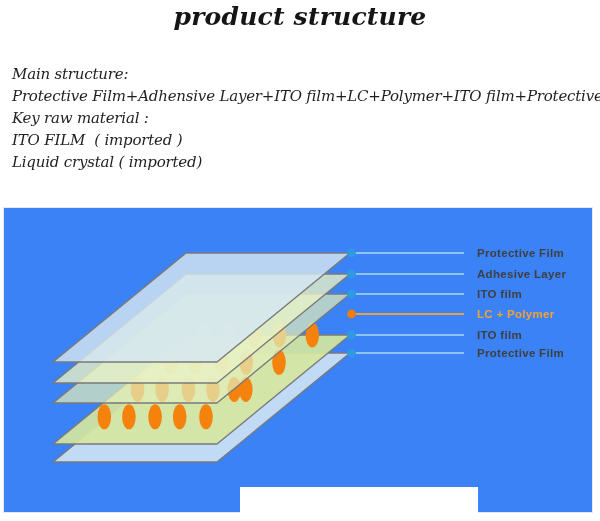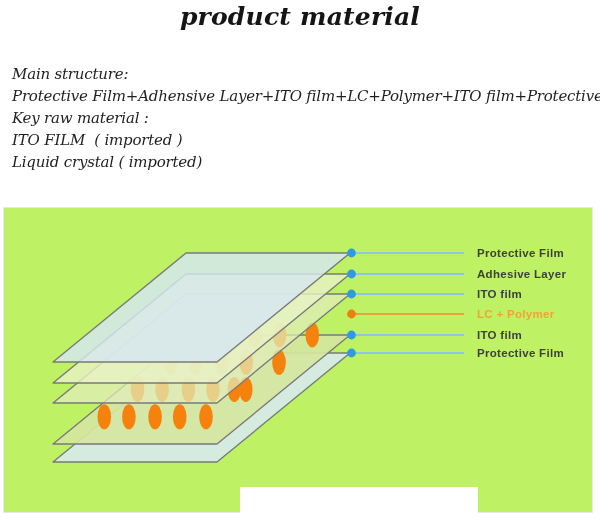--- a/index.html
+++ b/index.html
@@ -5,31 +5,31 @@
   html,body{margin:0;padding:0;background:#ffffff;}
   body{position:relative;width:600px;height:521px;overflow:hidden;
        font-family:"DejaVu Serif", serif;}
   .title{position:absolute;top:2px;left:0;right:0;text-align:center;
          font-style:italic;font-weight:600;font-size:25px;color:#151515;
          letter-spacing:0.2px;}
   .desc{position:absolute;top:63px;left:12px;}
   .desc-line{font-style:italic;font-size:15px;line-height:22px;color:#1f1f1f;
              white-space:pre;letter-spacing:-0.2px;}
   .panel{position:absolute;left:3px;top:207px;width:588px;height:304px;
-         background:#bef264;border:1px solid #e8e8e8;}
+         background:#3b82f6;border:1px solid #e8e8e8;}
   .panel svg{display:block;}
   .bottom-overlay{position:absolute;left:240px;top:487px;width:238px;height:34px;
                   background:#ffffff;}
   text.callout-label{font-family:"Liberation Sans", sans-serif;font-weight:bold;
                      font-size:11.5px;letter-spacing:0.3px;}
 </style>
 </head>
 <body>
 
-<div class="title">product material</div>
+<div class="title">product structure</div>
 
 <div class="desc">
     <div class="desc-line">Main structure:</div>
     <div class="desc-line">Protective Film+Adhensive Layer+ITO film+LC+Polymer+ITO film+Protective Film</div>
     <div class="desc-line">Key raw material :</div>
     <div class="desc-line">ITO FILM  ( imported )</div>
     <div class="desc-line">Liquid crystal ( imported)</div>
   </div>
 
 <div class="panel">

